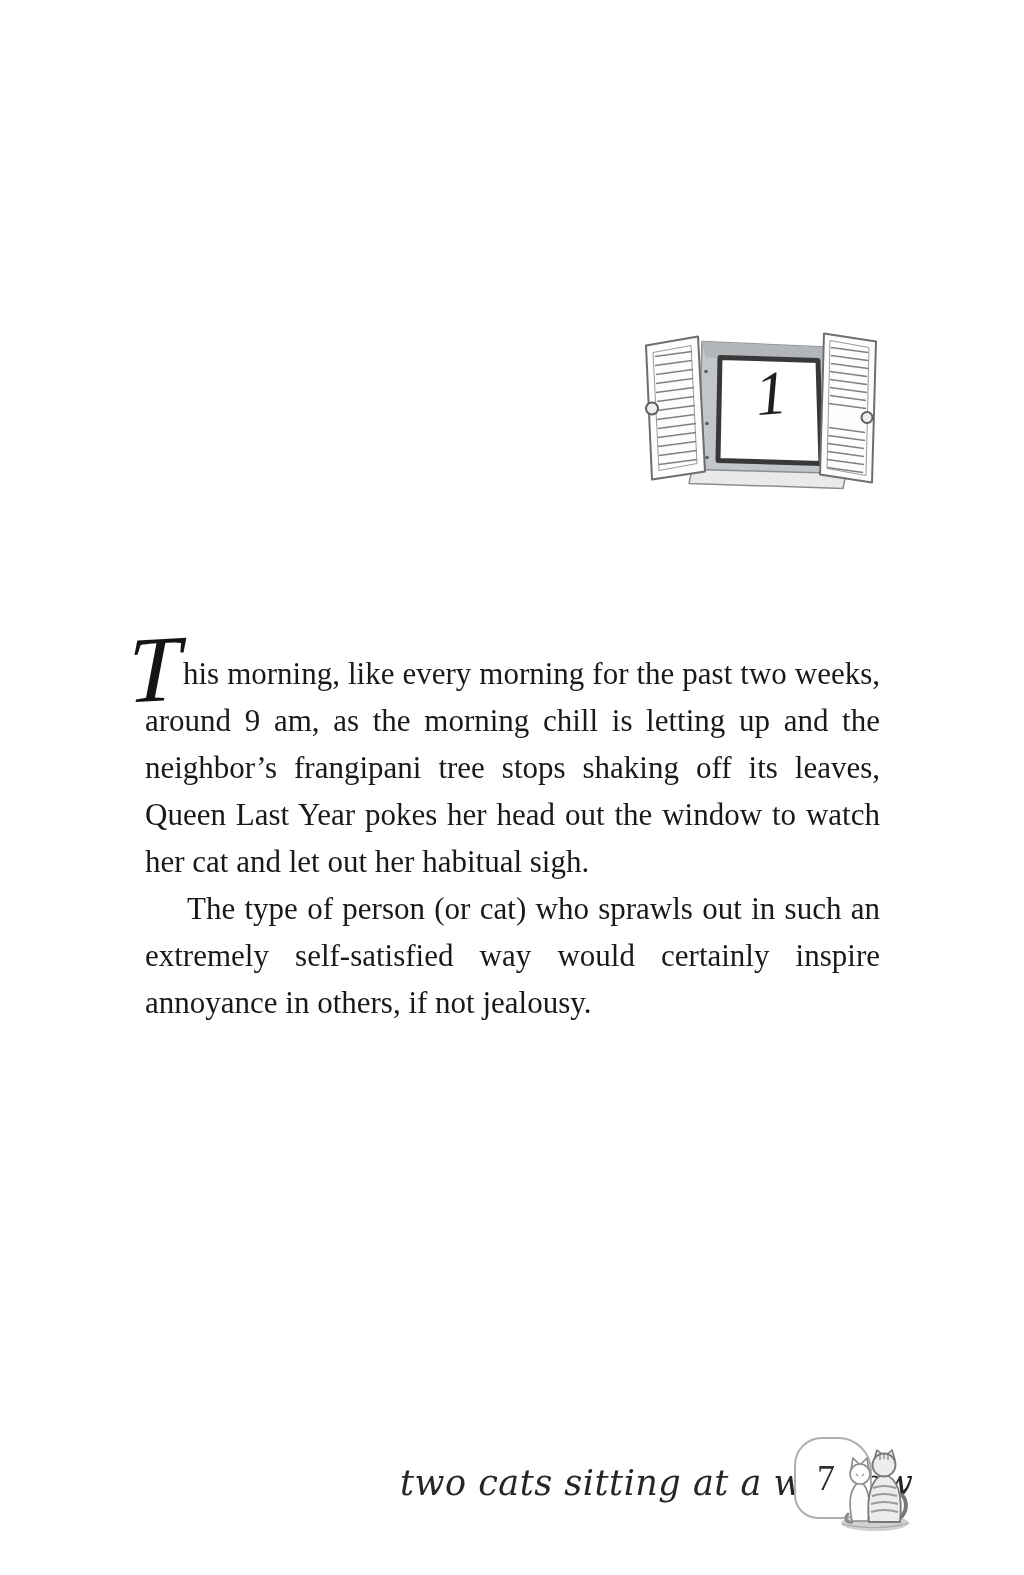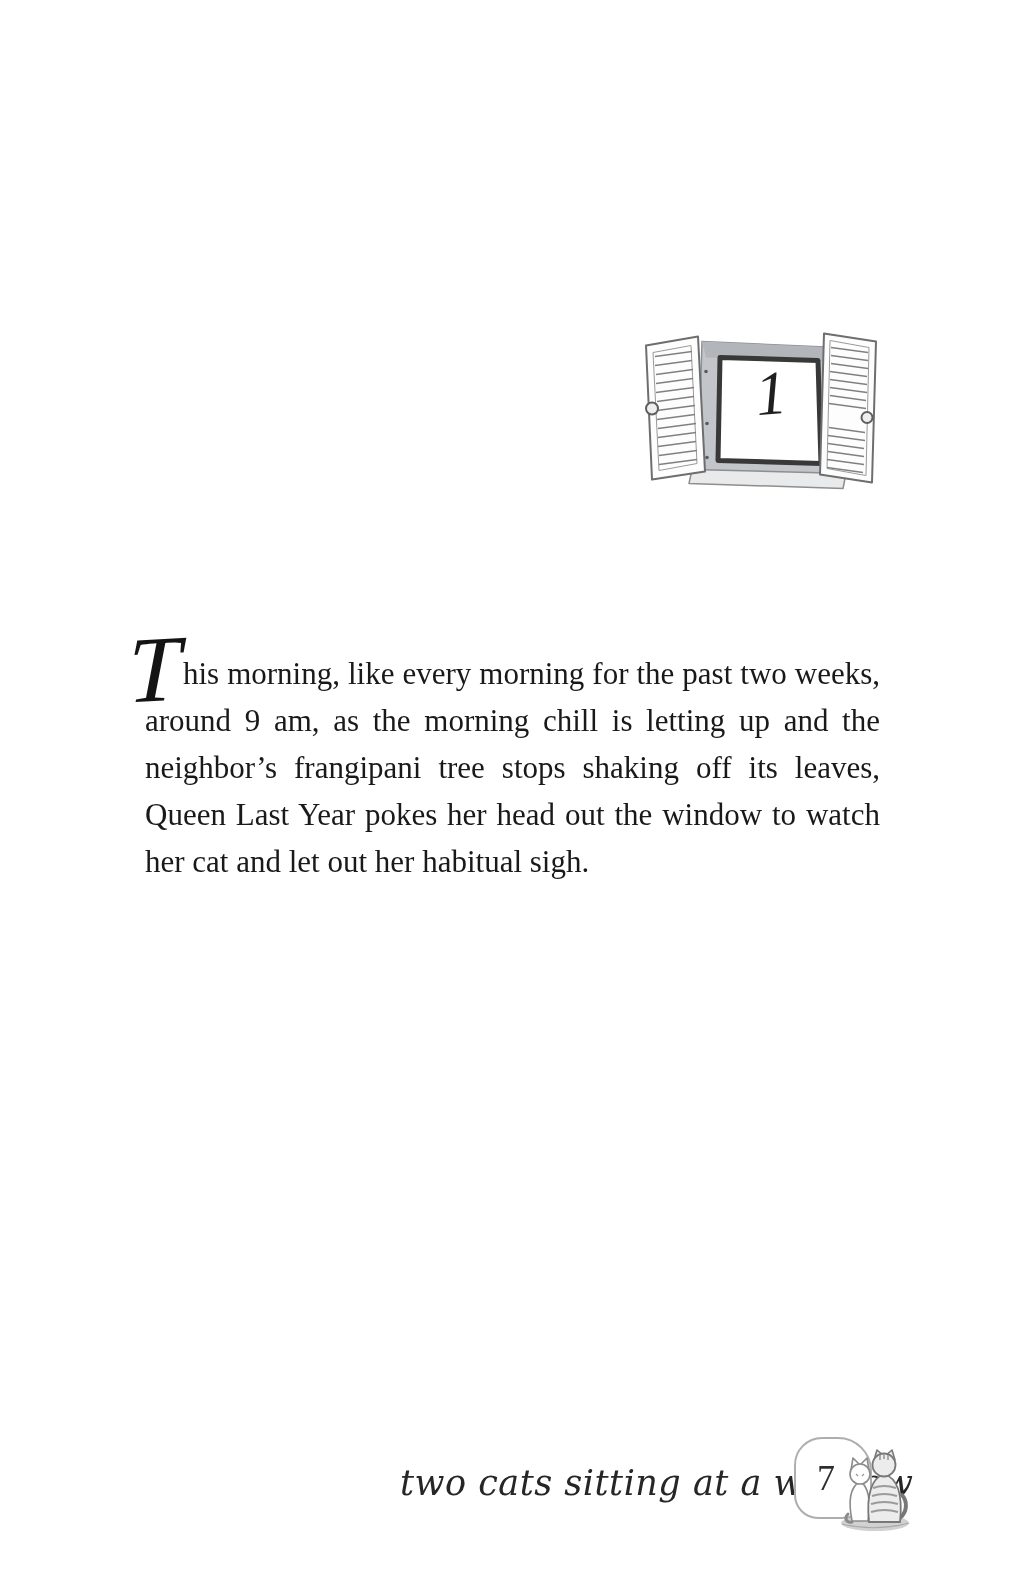--- a/index.html
+++ b/index.html
@@ -120,20 +120,21 @@
       </g>
       <circle cx="227" cy="86" r="5.5" fill="#eeeeee" stroke="#5f5f5f" stroke-width="2"></circle>
     </svg>
     <span class="chapter-num">1</span>
   </div>
 
   <span class="dropcap">T</span>
 
   <div class="body-text">
     <p class="first"><span>his morning, like every morning for the past two weeks, around 9 am, as the morning chill is letting up and the neighbor’s frangipani tree stops shaking off its leaves, Queen Last Year pokes her head out the window to watch her cat and let out her habitual sigh.</span></p>
+    <p class="indent">The type of person (or cat) who sprawls out in such an extremely self-satisfied way would certainly inspire annoyance in others, if not jealousy.</p>
   </div>
 
   <div class="running-title">two cats sitting at a window</div>
 
   <div class="page-bubble">
     <span class="num">7</span>
   </div>
 
   <div class="cats-art">
     <svg viewBox="0 0 78 84">

